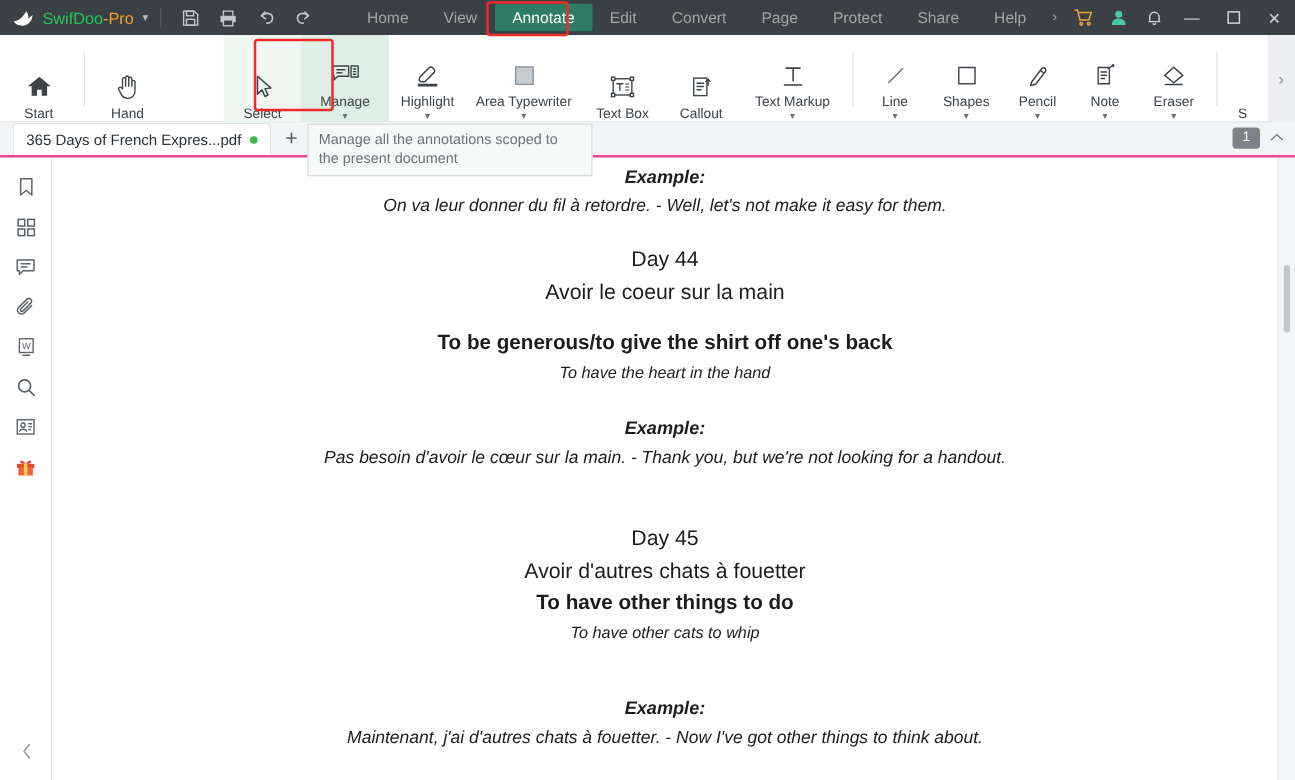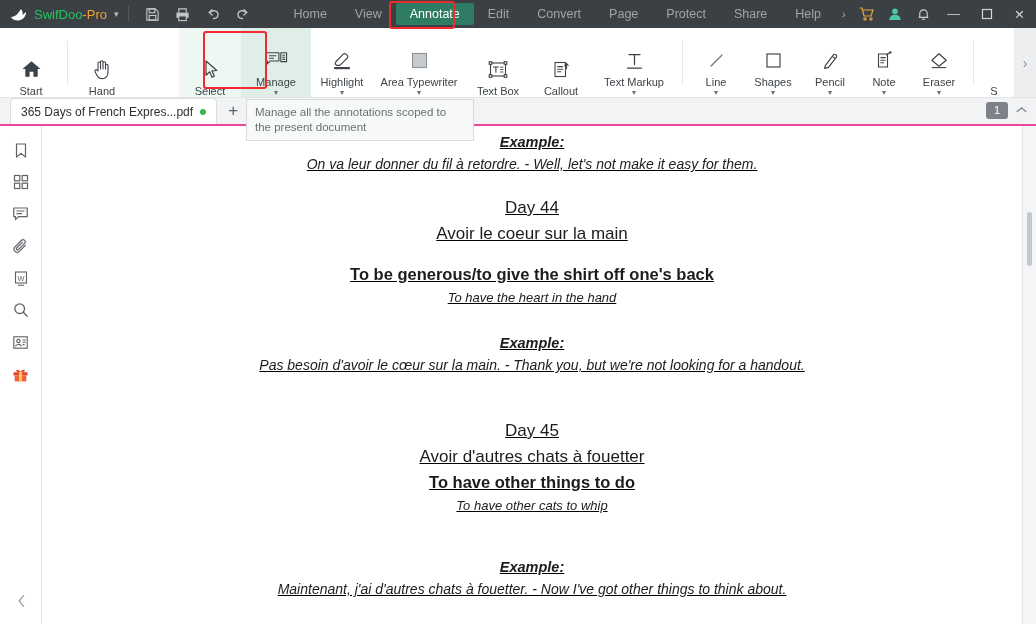--- a/index.html
+++ b/index.html
@@ -111,21 +111,20 @@
     width:42px; flex:0 0 42px; background:#ffffff; border-right:1px solid #dfe1e3;
     display:flex; flex-direction:column; align-items:center; padding-top:10px; position:relative;
   }
   .lb-ic { width:30px; height:32px; display:flex; align-items:center; justify-content:center; color:#5c6267; }
   .lb-foot { position:absolute; bottom:16px; left:0; width:42px; display:flex; justify-content:center; color:#9aa0a4; font-size:13px; }
 
   .docarea { flex:1 1 auto; background:#ffffff; position:relative; overflow:hidden; }
   .page {
     position:absolute; left:0; right:14px; top:0; bottom:0; background:#ffffff;
     padding-top:2px;
-    text-decoration:underline;
   }
   .doc-text { text-align:center; color:#1c1c1c; }
   .l-ex { font-style:italic; font-weight:bold; font-size:14.5px; }
   .l-exs { font-style:italic; font-size:14px; }
   .l-day { font-size:17px; }
   .l-fr { font-size:17px; }
   .l-en { font-size:16.5px; font-weight:bold; }
   .l-lit { font-size:13px; font-style:italic; }
 
   

